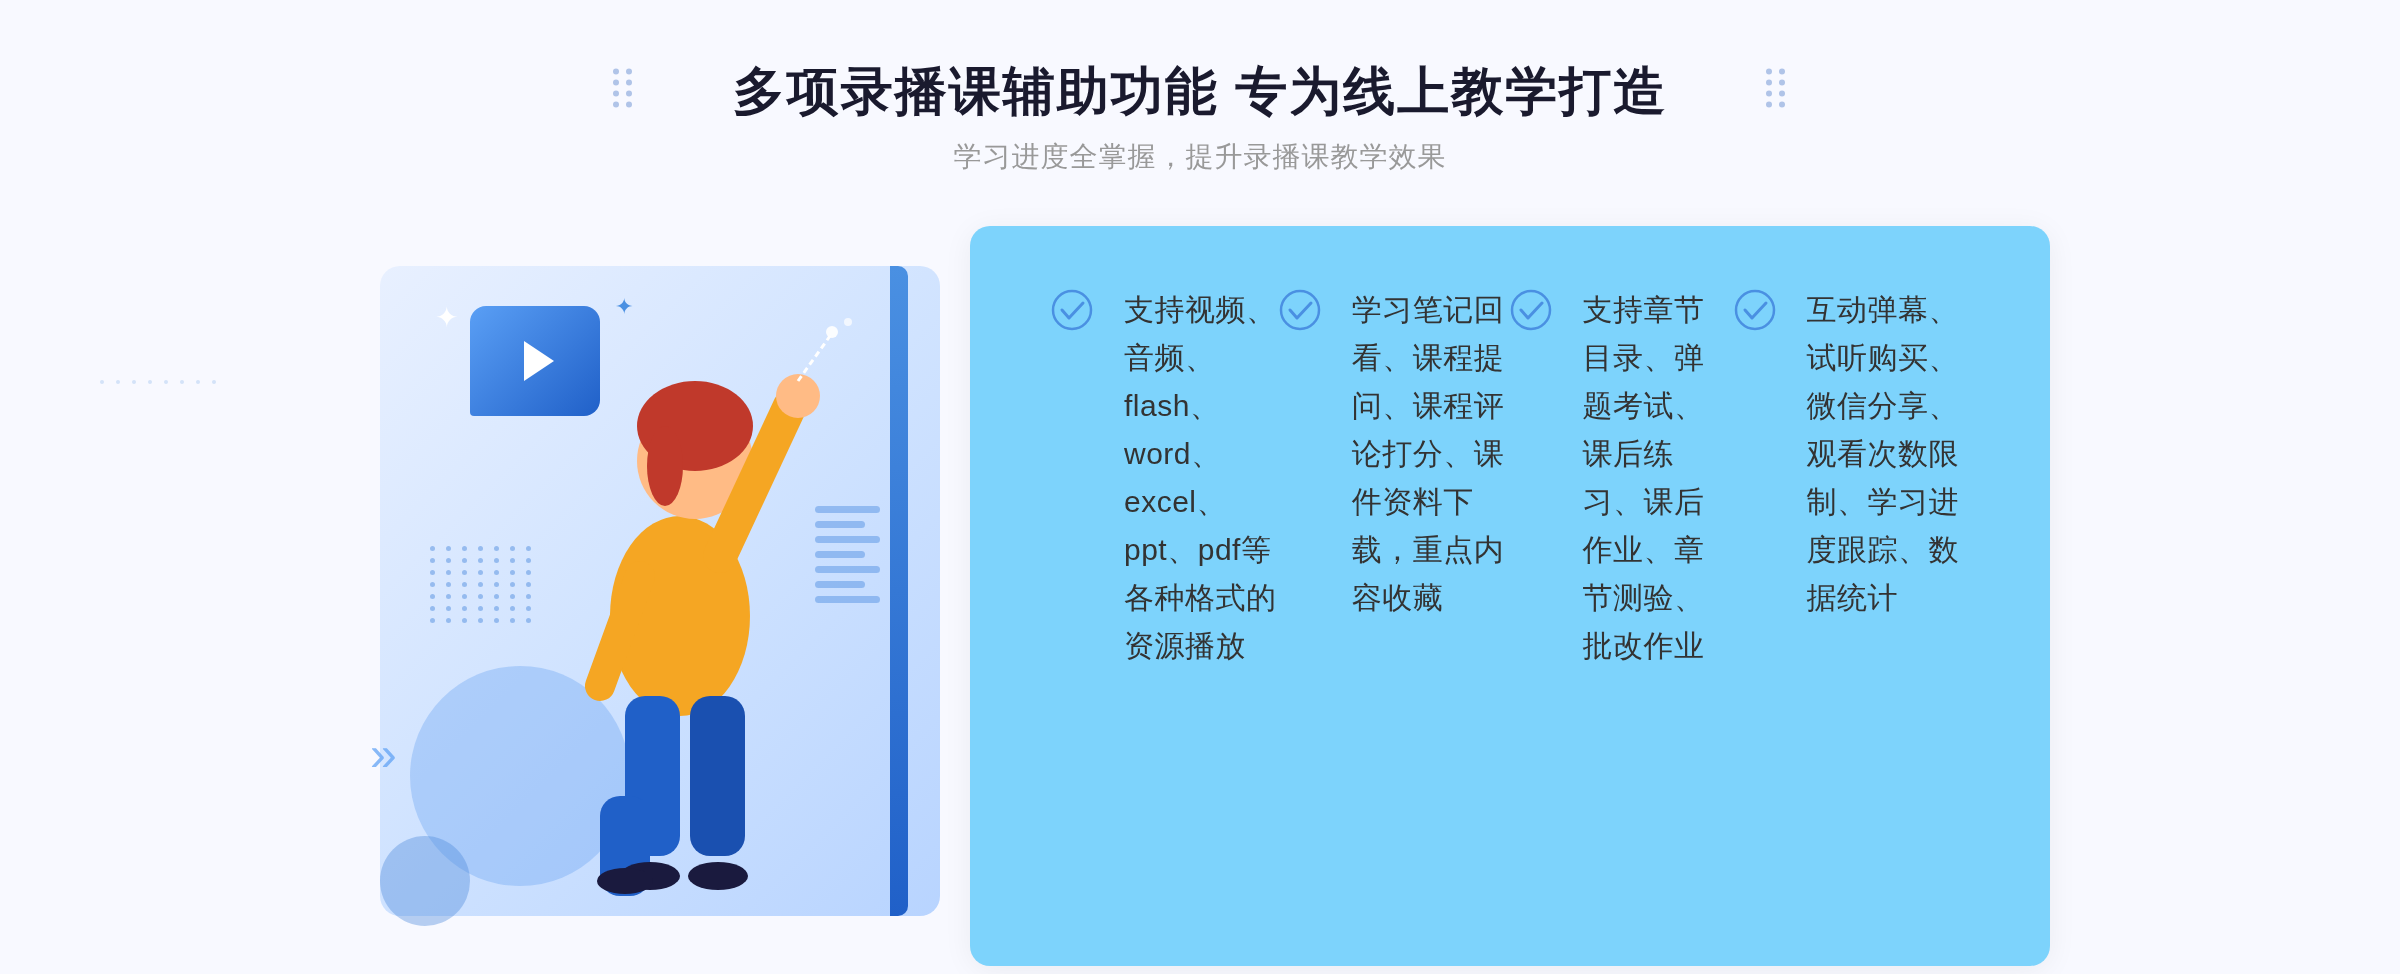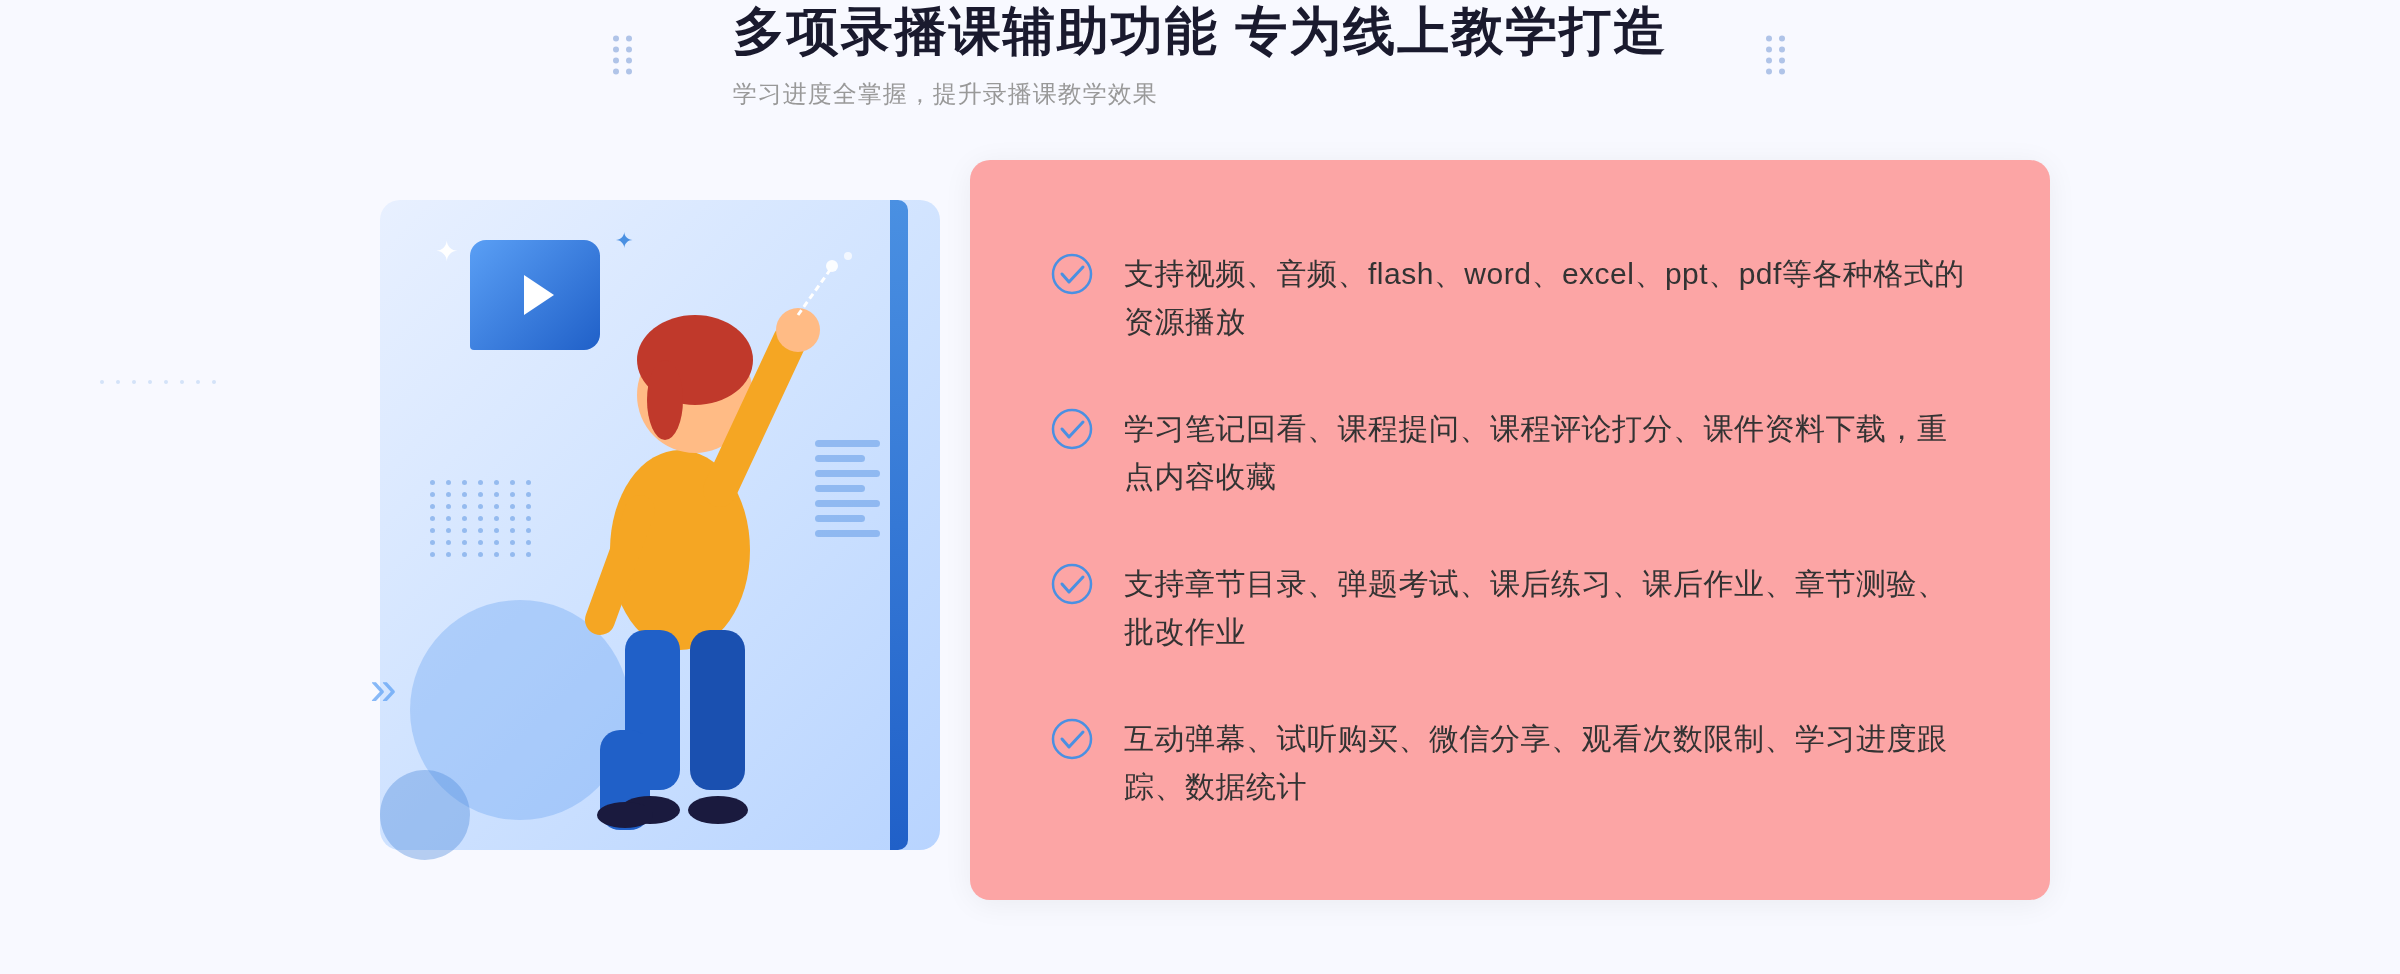--- a/index.html
+++ b/index.html
@@ -22,20 +22,22 @@
       height: 974px;
       background: #f8f9ff;
       position: relative;
       display: flex;
       flex-direction: column;
       align-items: center;
     }
 
     
     .header-section {
+      text-align: center;
+      padding-top: 60px;
       margin-bottom: 50px;
       position: relative;
     }
 
     .header-decoration-left {
       position: absolute;
       left: -120px;
       top: 50%;
       transform: translateY(-50%);
       display: flex;
@@ -67,21 +69,21 @@
 
     .main-title {
       font-size: 52px;
       font-weight: 700;
       color: #1a1a2e;
       letter-spacing: 2px;
       line-height: 1.2;
     }
 
     .sub-title {
-      font-size: 24px;
+      font-size: 28px;
       color: #999999;
       margin-top: 16px;
       font-weight: 400;
       letter-spacing: 1px;
     }
 
     
     .content-area {
       display: flex;
       width: 1700px;
@@ -228,26 +230,25 @@
       left: 50px;
       top: 480px;
       z-index: 10;
       display: flex;
       gap: 4px;
     }
 
     
     .features-area {
       flex: 1;
-      background: #fca5a5;
+      background: #7dd3fc;
       border-radius: 20px;
       margin-left: 0px;
       padding: 60px 80px;
       display: flex;
-      flex-direction: column;
       justify-content: space-around;
       box-shadow: 0 4px 30px rgba(0,0,0,0.06);
       z-index: 5;
       position: relative;
     }
 
     .feature-item {
       display: flex;
       align-items: flex-start;
       gap: 30px;

